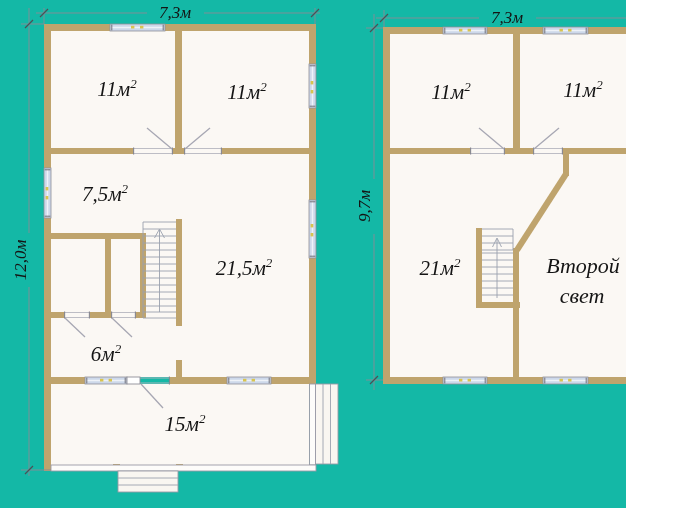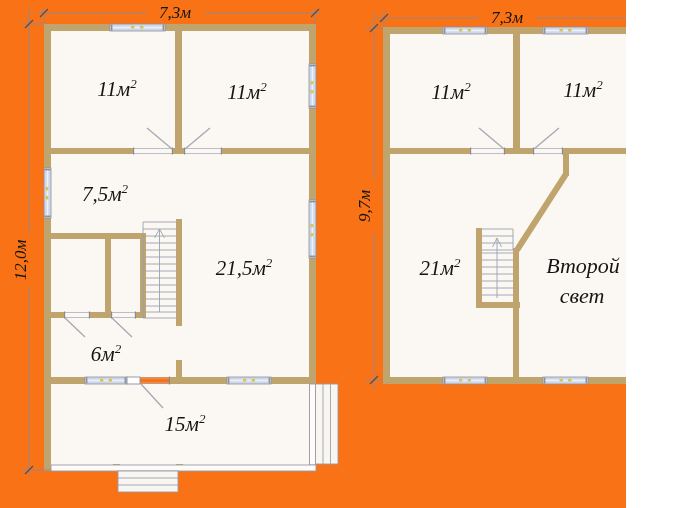--- a/index.html
+++ b/index.html
@@ -1,16 +1,16 @@
 <!DOCTYPE html>
 <html><head>
 <meta charset="utf-8">
 <style>
   html,body{margin:0;padding:0;}
-  .stage{position:relative;width:626px;height:508px;background:#f97316;overflow:hidden;}
+  .stage{position:relative;width:626px;height:508px;background:#14b8a6;overflow:hidden;}
   svg{display:block;}
   .wall{fill:#bfa46d;}
   .wallline{stroke:#bfa46d;stroke-width:6;}
   .floor{fill:#fbf8f4;}
   .thinw{fill:#fdfcfa;stroke:#9a9aa6;stroke-width:0.9;}
   .win{fill:#cdd8ea;stroke:#8f8f98;stroke-width:0.8;}
   .winline{stroke:#eef2f8;stroke-width:1.5;}
   .tick{stroke:#6f6f78;stroke-width:1;}
   .yellow{fill:#d8c450;}
   .open-edge{stroke:#b5b5bf;stroke-width:0.9;}

